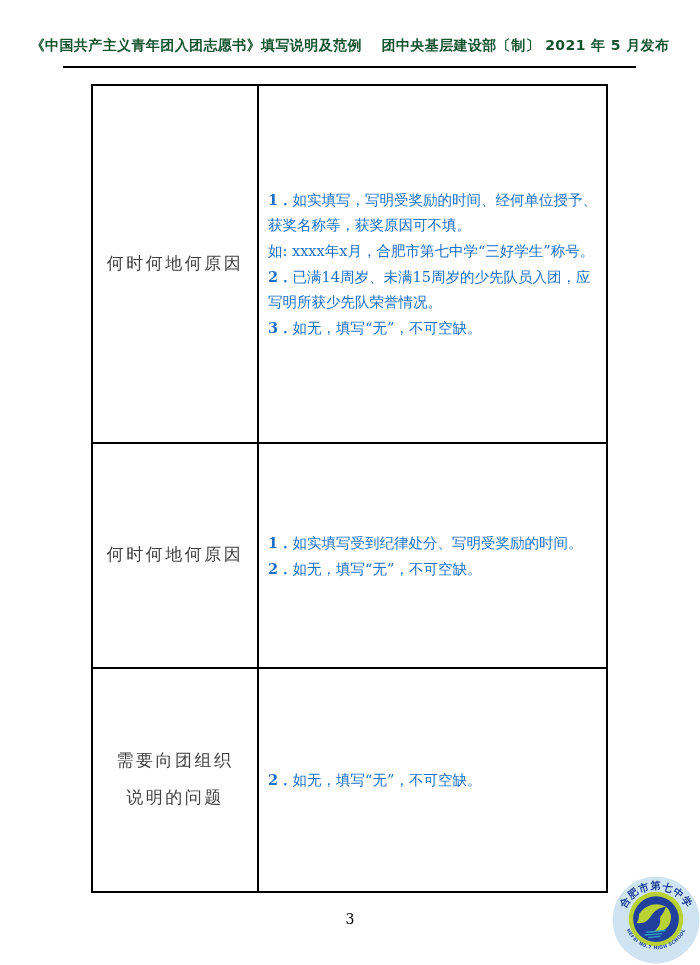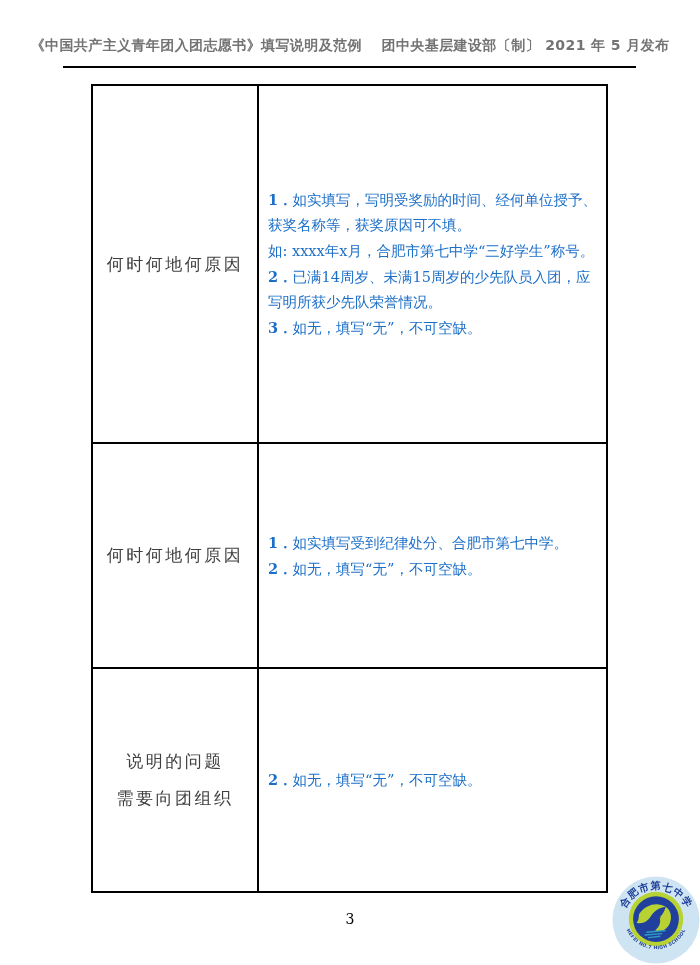--- a/index.html
+++ b/index.html
@@ -4,21 +4,21 @@
 <style>
   html, body { margin:0; padding:0; }
   body {
     width:700px; height:965px; background:#ffffff; position:relative;
     font-family:"DejaVu Sans", sans-serif; overflow:hidden;
   }
 
   
   .page-header {
     position:absolute; top:37px; left:0; width:700px;
-    text-align:center; color:#737373; font-weight:bold;
+    text-align:center; color:#14532d; font-weight:bold;
     font-size:14px; letter-spacing:0.4px; white-space:nowrap;
     font-family:"DejaVu Sans", sans-serif;
   }
   .header-rule {
     position:absolute; top:66px; left:63px; width:573px; height:2px;
     background:#000000;
   }
 
   
   .doc-table {
@@ -26,21 +26,21 @@
     border:2px solid #000000; box-sizing:border-box;
     display:grid;
     grid-template-columns:166px 1fr;
     grid-template-rows:358px 225px 1fr;
   }
   .cell { box-sizing:border-box; }
   .label-cell {
     border-right:2px solid #000000;
     display:flex; flex-direction:column; justify-content:center; align-items:center;
     color:#3f3f3f; font-size:17px; line-height:37px; letter-spacing:2.5px;
-    font-family:Liberation Sans, sans-serif;
+    font-family:Liberation Mono, monospace;
   }
   .content-cell {
     display:flex; flex-direction:column; justify-content:center;
     padding:6px 8px 6px 9px;
     color:#1c6fc8; font-size:14.5px; line-height:25px;
     font-family:"DejaVu Serif", serif;
   }
   .row-border { border-bottom:2px solid #000000; }
   .item { margin:0; }
   .item .num { font-weight:bold; }
@@ -69,27 +69,27 @@
     <div class="item"><span class="num">1．</span><span>如实填写，写明受奖励的时间、经何单位授予、获奖名称等，获奖原因可不填。</span></div>
     <div class="item"><span class="num"></span><span>如: xxxx年x月，合肥市第七中学“三好学生”称号。</span></div>
     <div class="item"><span class="num">2．</span><span>已满14周岁、未满15周岁的少先队员入团，应写明所获少先队荣誉情况。</span></div>
     <div class="item"><span class="num">3．</span><span>如无，填写“无”，不可空缺。</span></div>
   </div>
 
   <div class="cell label-cell row-border">
     <span>何时何地何原因</span>
   </div>
   <div class="cell content-cell row-border">
-    <div class="item"><span class="num">1．</span><span>如实填写受到纪律处分、合肥市第七中学。</span></div>
+    <div class="item"><span class="num">1．</span><span>如实填写受到纪律处分、写明受奖励的时间。</span></div>
     <div class="item"><span class="num">2．</span><span>如无，填写“无”，不可空缺。</span></div>
   </div>
 
   <div class="cell label-cell">
+    <span>需要向团组织</span>
     <span>说明的问题</span>
-    <span>需要向团组织</span>
   </div>
   <div class="cell content-cell">
     <div class="item"><span class="num">2．</span><span>如无，填写“无”，不可空缺。</span></div>
   </div>
 
 </div>
 
 <div class="page-number">3</div>
 
 <svg class="school-logo" viewBox="0 0 100 100" xmlns="http://www.w3.org/2000/svg">

